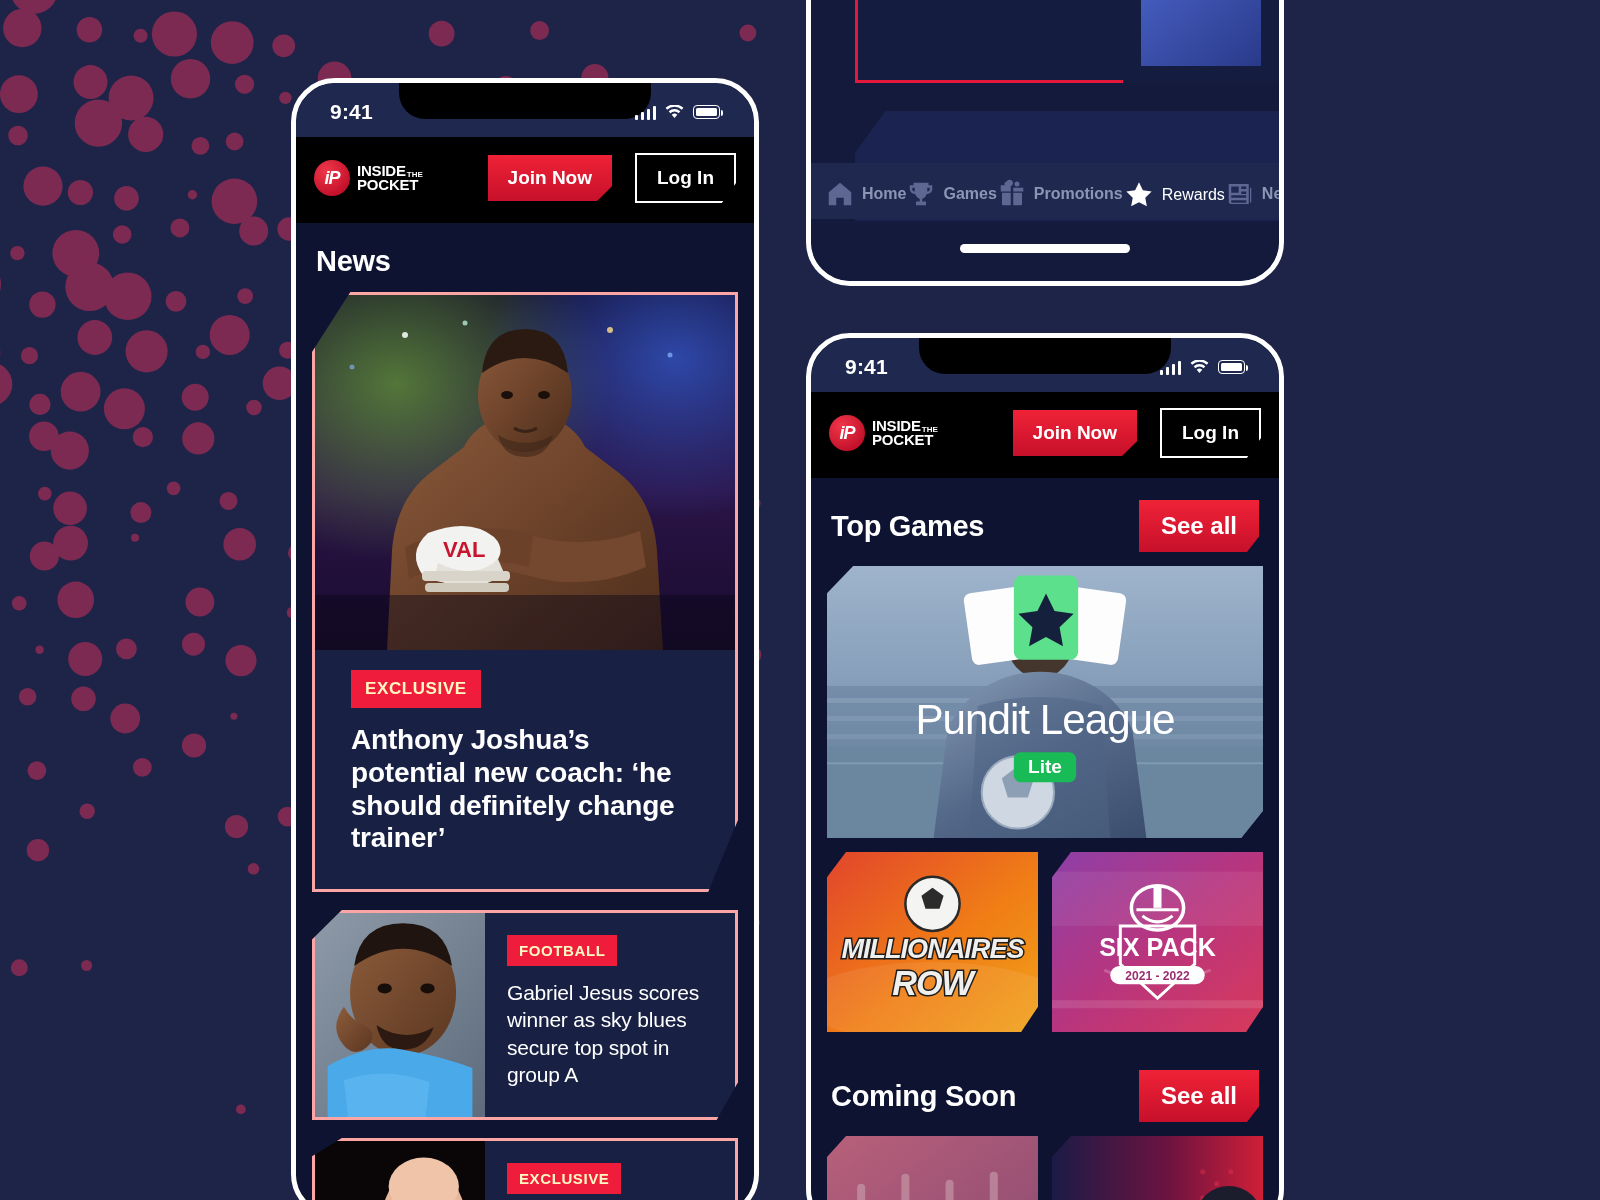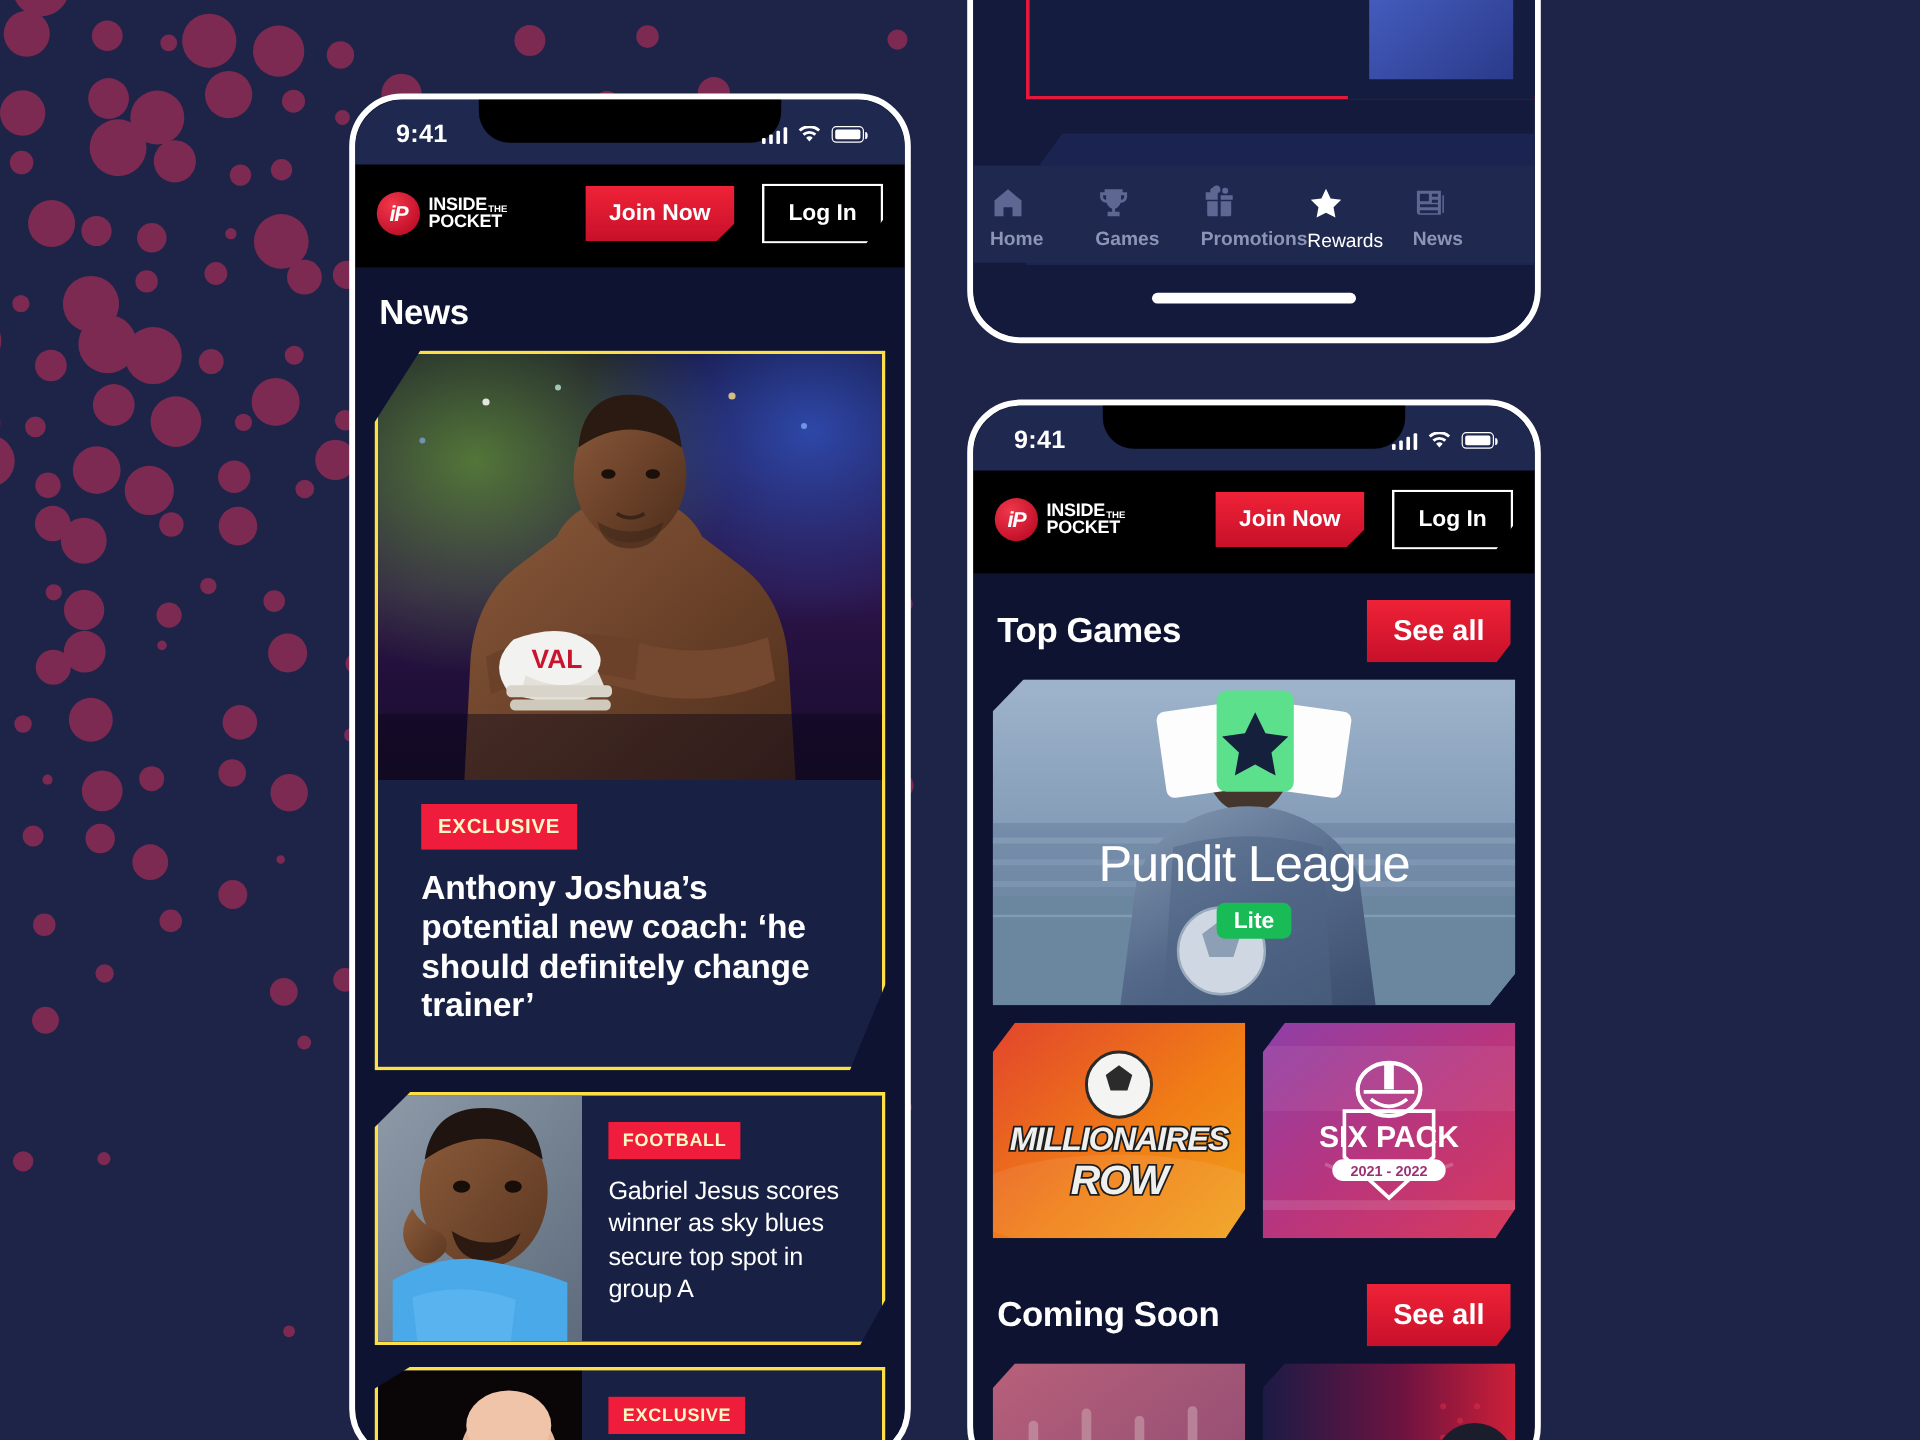--- a/index.html
+++ b/index.html
@@ -88,21 +88,21 @@
     color:#fff; font-weight:700; font-size:24px;
     padding:12px 22px; border:none; cursor:pointer;
     clip-path: polygon(0 0, 100% 0, 100% 70%, 90% 100%, 0 100%);
     margin-left: 34px;
   }
 
   
   .news-card {
     margin: 0 16px 18px 16px;
     background: #182043;
-    border: 3px solid #fde047;
+    border: 3px solid #fca5a5;
     clip-path: polygon(9% 0, 100% 0, 100% 88%, 93% 100%, 0 100%, 0 10%);
     position: relative;
   }
   .news-hero { height:355px; overflow:hidden; position:relative; }
   .news-body { padding: 20px 36px 34px 36px; }
   .tag {
     display:inline-block; background:#ef1c3c; color:#fef9c3;
     font-size:17px; font-weight:800; letter-spacing:.6px;
     padding:9px 14px; margin-bottom:16px;
   }
@@ -130,21 +130,21 @@
   .soon-tile {
     flex:1; height:150px; position:relative; overflow:hidden;
     clip-path: polygon(9% 0, 100% 0, 100% 100%, 0 100%, 0 14%);
   }
 
   
   .tabbar {
     background:#1f2950; display:flex; align-items:flex-start;
     padding: 16px 14px 8px 14px;
   }
-  .tab { flex:1; display:flex; flex-direction:column; align-items:flex-start; gap:7px; cursor:pointer; }
+  .tab { flex:1; display:flex; flex-direction:row; align-items:center; gap:7px; cursor:pointer; }
   .tab .lbl { font-size:16px; color:#8d95b5; font-weight:600; }
   .tab.active .lbl { color:#fff; font-weight:400; }
   .tab svg { fill:#5d6791; }
   .tab.active svg { fill:#fff; }
   .home-ind {
     width:170px; height:9px; background:#fff; border-radius:5px;
     margin: 16px auto 10px auto;
   }
   .redline { height:7px; width:130px; background:#e4183a; }
 </style>

